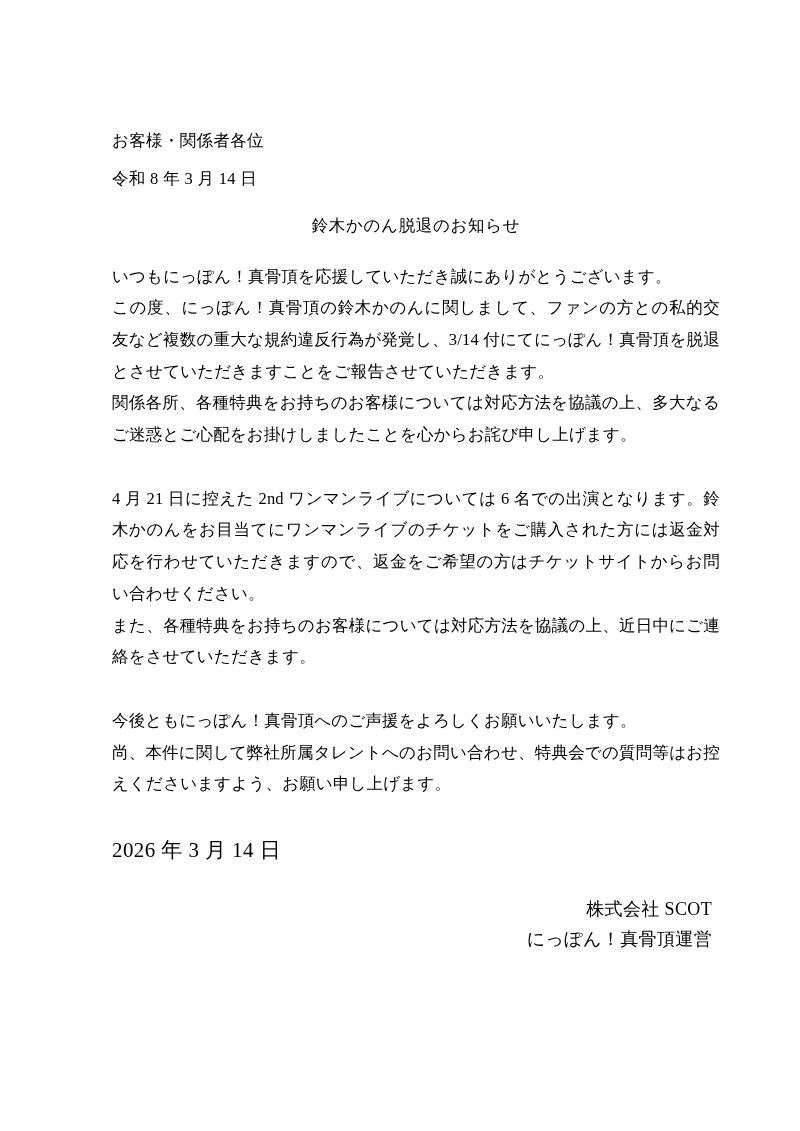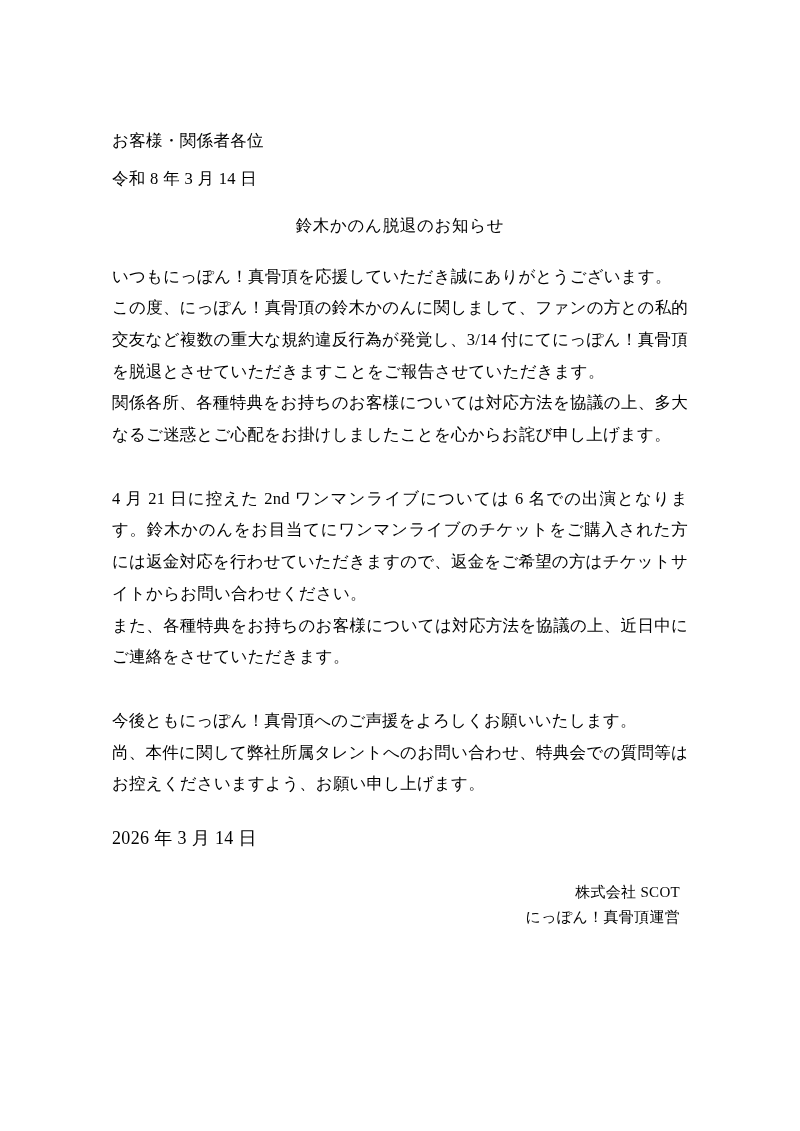--- a/index.html
+++ b/index.html
@@ -12,21 +12,21 @@
     height: 1131px;
     font-family: "Liberation Serif", "DejaVu Serif", serif;
     color: #000000;
     -webkit-font-smoothing: antialiased;
   }
   .page {
     position: relative;
     width: 800px;
     height: 1047px;
     box-sizing: border-box;
-    padding: 128px 112px 0 112px;
+    padding: 128px 80px 0 112px;
   }
   .addressee {
     font-size: 16.5px;
     line-height: 1.6;
     letter-spacing: 0.02em;
   }
   .date-top {
     text-align: left;
     font-size: 16.5px;
     line-height: 1.6;
@@ -47,28 +47,28 @@
     letter-spacing: 0.01em;
     text-align: justify;
   }
   .body-block.gap {
     margin-top: 32px;
   }
   .body-block p {
     margin: 0;
   }
   .date-bottom {
-    font-size: 18px;
-    margin-top: 26px;
+    font-size: 21px;
+    margin-top: 36px;
     letter-spacing: 0.02em;
   }
   .signature {
     margin-top: 30px;
     text-align: right;
-    font-size: 15px;
+    font-size: 18px;
     line-height: 1.7;
     padding-right: 8px;
     letter-spacing: 0.02em;
   }
   .signature div {
     white-space: nowrap;
   }
 </style>
 </head>
 <body>

